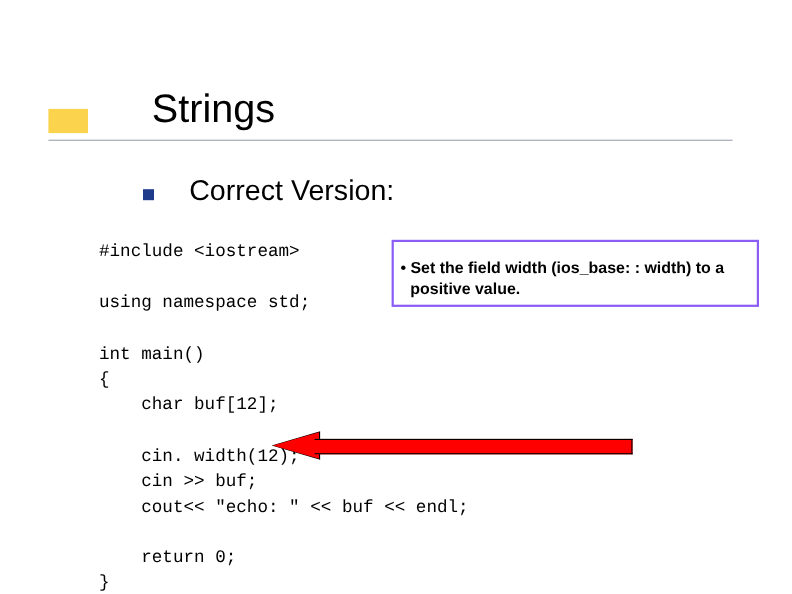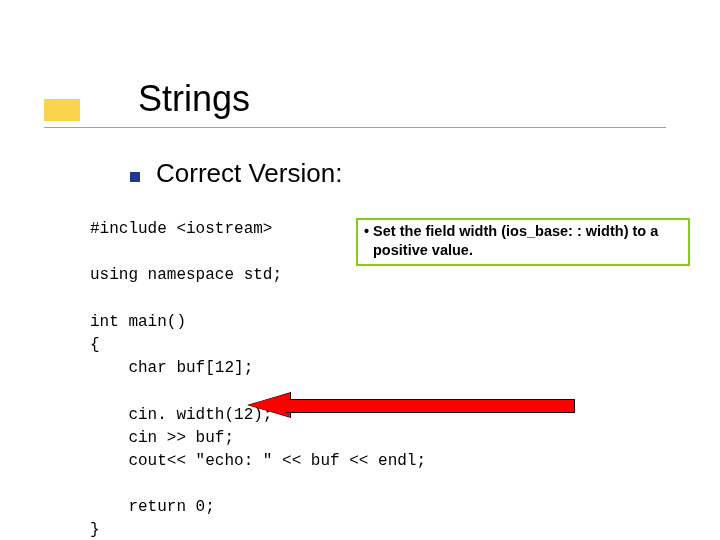--- a/index.html
+++ b/index.html
@@ -44,21 +44,21 @@
     height: 0;
     border-top: 1px solid #9ca3af;
     z-index: 0;
   }
   .subtitle-row {
     position: absolute;
     left: 130px;
     top: 158px;
     display: flex;
     align-items: center;
-    gap: 16px;
+    gap: 32px;
     text-align: right;
   }
   .bullet-sq {
     width: 10px;
     height: 10px;
     background: #1e3a8a;
     margin-top: 6px;
   }
   .subtitle-text {
     font-size: 26px;
@@ -74,22 +74,22 @@
     line-height: 1.45;
     white-space: pre;
     color: #000;
     z-index: 1;
   }
   .callout {
     position: absolute;
     left: 356px;
     top: 218px;
     width: 318px;
-    border: 2px solid #84cc16;
-    padding: 2px 6px 5px 6px;
+    border: 2px solid #8b5cf6;
+    padding: 15px 6px 5px 6px;
     font-family: Arial, sans-serif;
     font-size: 14.5px;
     line-height: 1.28;
     background: #fff;
     color: #000;
     z-index: 2;
     font-weight: 700;
   }
   .callout-line {
     display: block;

